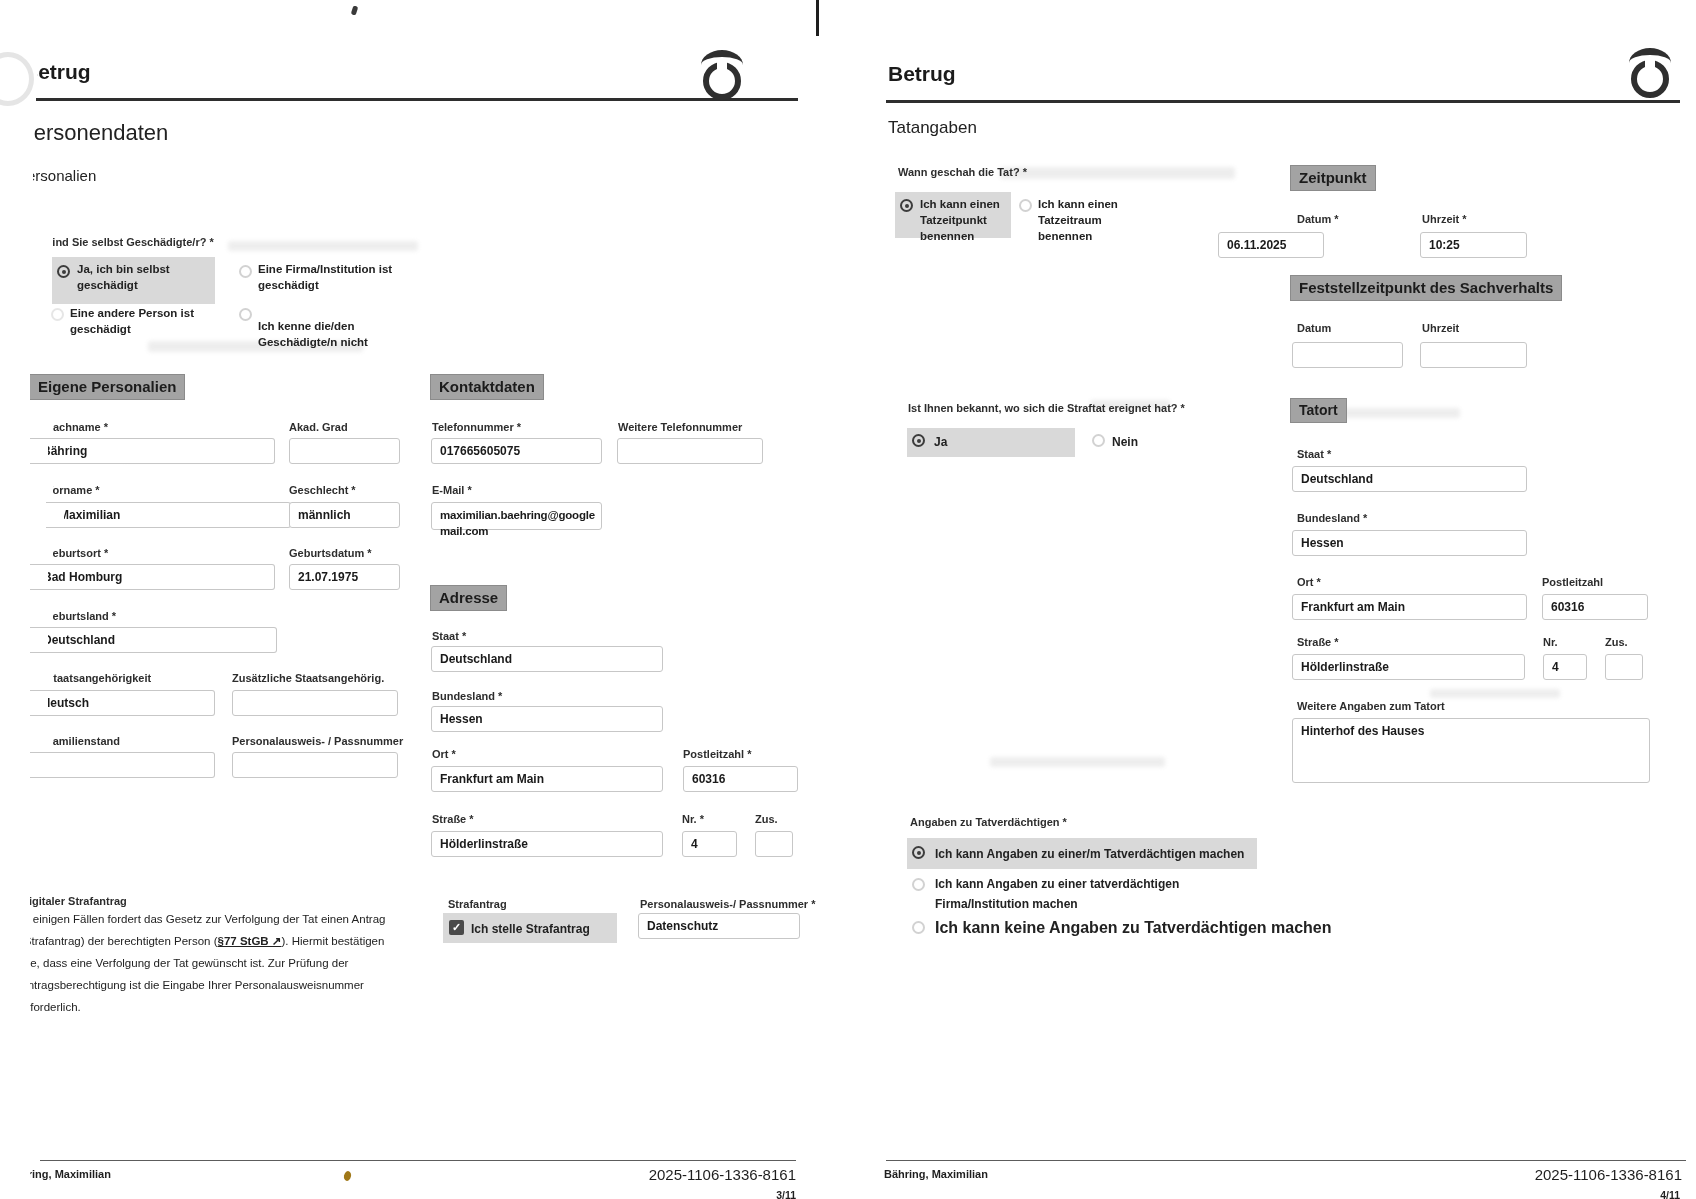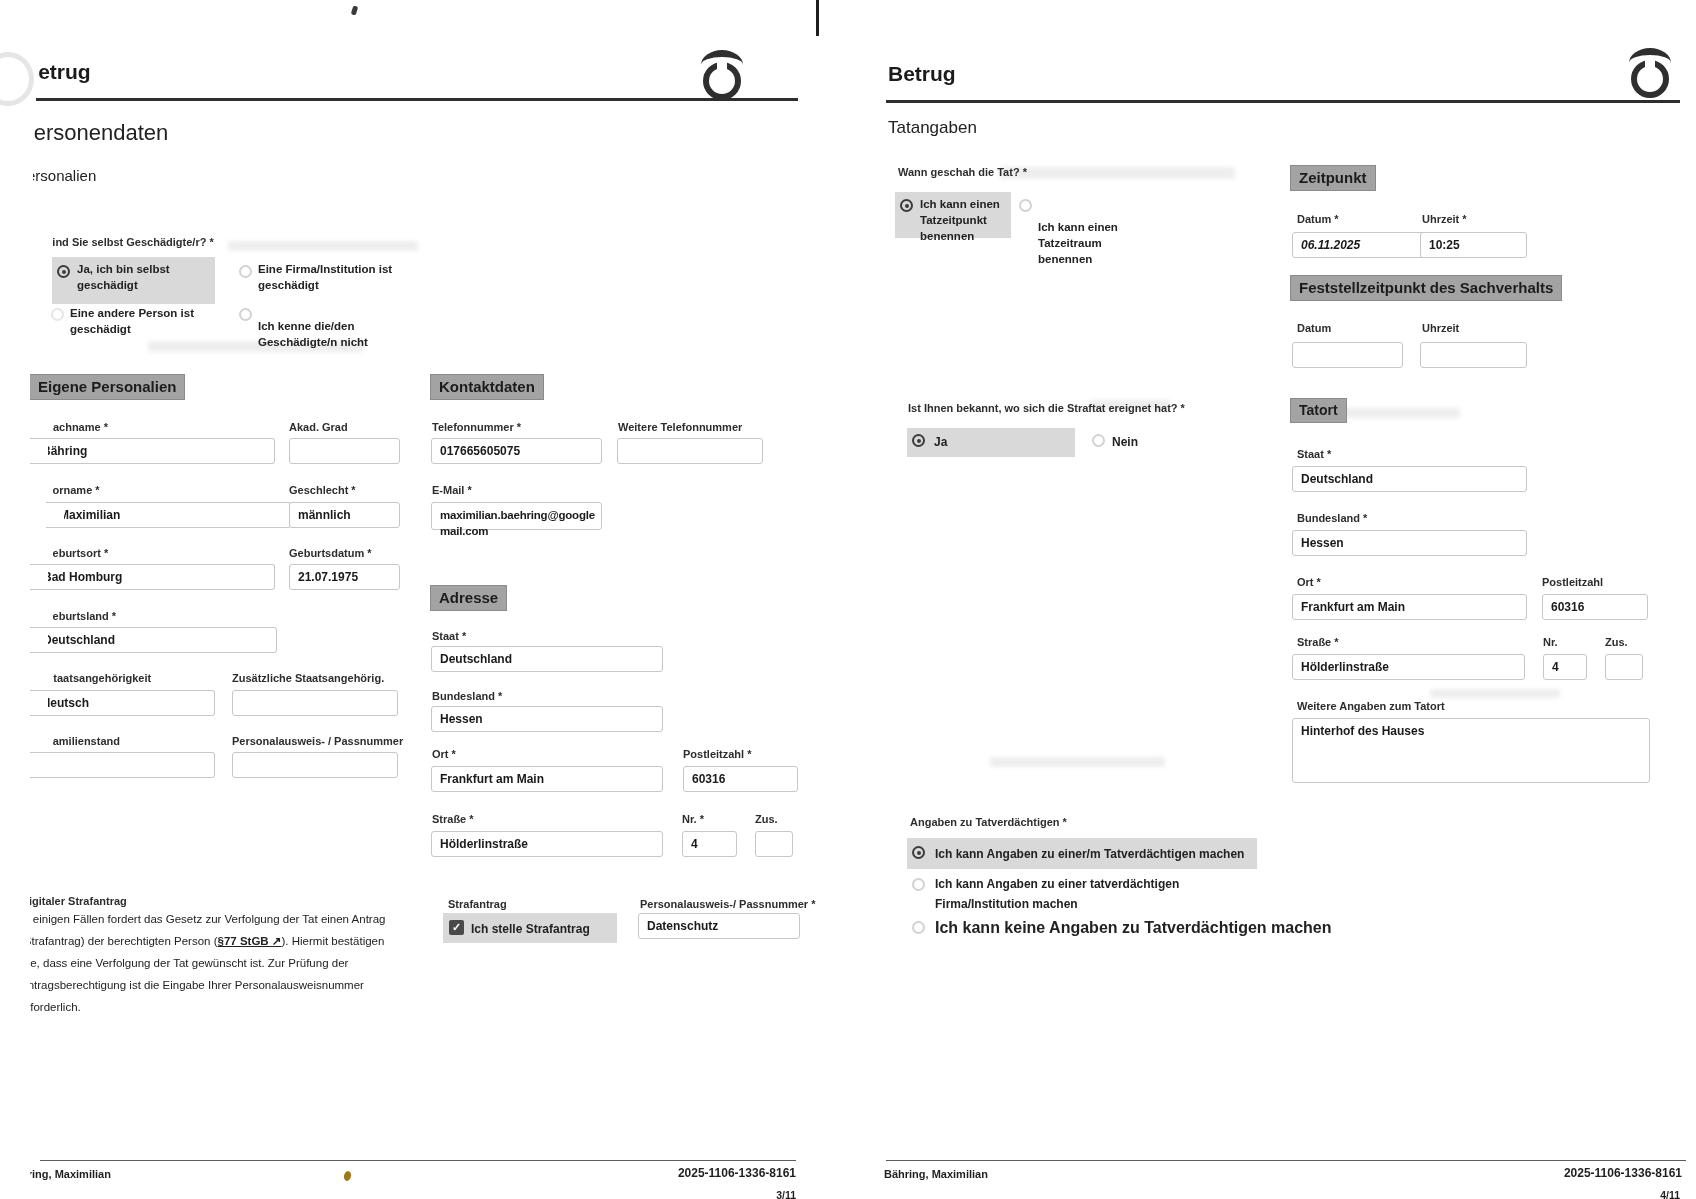--- a/index.html
+++ b/index.html
@@ -30,21 +30,21 @@
   .radio.on{border:2px solid #3c3c3c;}
   .radio.on::after{content:"";position:absolute;left:2.5px;top:2.5px;width:4px;height:4px;
        border-radius:50%;background:#3c3c3c;}
   .radio.off{border:2px solid #d2d2d2;}
   .cb{position:absolute;width:15px;height:15px;background:#4a4a4a;border-radius:2px;color:#fff;
       font-size:11px;font-weight:700;text-align:center;line-height:15px;}
   .para{font-size:11.5px;line-height:22px;color:#222;}
   .link{font-weight:700;text-decoration:underline;color:#222;cursor:pointer;}
   .foot-line{border-top:1px solid #5c5c5c;height:0;}
   .foot-name{font-size:11px;font-weight:700;}
-  .foot-ref{font-size:12px;font-weight:700;text-align:right;}
+  .foot-ref{font-size:15px;font-weight:400;text-align:right;}
   .foot-page{font-size:10.5px;font-weight:700;text-align:right;}
   .logo{position:absolute;width:44px;height:52px;}
   .logo .arc{position:absolute;top:0;left:1px;width:42px;height:17px;box-sizing:border-box;
        border-top:7px solid #2f2f2f;border-radius:21px 21px 0 0/15px 15px 0 0;}
   .logo .ring{position:absolute;top:12px;left:3px;width:38px;height:38px;box-sizing:border-box;
        border:6.5px solid #2f2f2f;border-radius:50%;}
   .logo .notch{position:absolute;top:10px;left:17px;width:10px;height:9px;background:#fff;}
   .ghost{position:absolute;background:#c9c9c9;opacity:.32;filter:blur(2px);border-radius:3px;}
   .mark{position:absolute;}
 </style>
@@ -224,26 +224,26 @@
     <div class="notch"></div>
   </div>
 
 <div class="abs h2r" style="left:888px;top:118px;">Tatangaben</div>
 
 <div class="abs lbl" style="left:898px;top:166px;">Wann geschah die Tat? *</div>
 <div class="hl" style="left:895px;top:192px;width:116px;height:46px;"></div>
 <div class="radio on" style="left:900px;top:199px;"></div>
 <div class="abs optxt" style="left:920px;top:196px;width:90px;white-space:normal;">Ich kann einen Tatzeitpunkt benennen</div>
 <div class="radio off" style="left:1019px;top:199px;"></div>
-<div class="abs optxt" style="left:1038px;top:196px;width:120px;white-space:normal;margin-top:23px;">Ich kann einen Tatzeitraum benennen</div>
+<div class="abs optxt" style="left:1038px;top:196px;width:120px;white-space:normal;">Ich kann einen Tatzeitraum benennen</div>
 
 <div class="abs sec" style="left:1290px;top:165px;">Zeitpunkt</div>
 <div class="abs lbl" style="left:1297px;top:213px;">Datum *</div>
 <div class="abs lbl" style="left:1422px;top:213px;">Uhrzeit *</div>
-<div class="box" style="left:1292px;top:232px;width:134px;font-style:italic;">
+<div class="box" style="left:1218px;top:232px;width:106px;">
   <span class="val">06.11.2025</span>
   </div>
 <div class="box" style="left:1420px;top:232px;width:107px;">
   <span class="val">10:25</span>
   </div>
 
 <div class="abs sec" style="left:1290px;top:275px;text-align:center;">Feststellzeitpunkt des Sachverhalts</div>
 <div class="abs lbl" style="left:1297px;top:322px;">Datum</div>
 <div class="abs lbl" style="left:1422px;top:322px;">Uhrzeit</div>
 <div class="box" style="left:1292px;top:342px;width:111px;">

